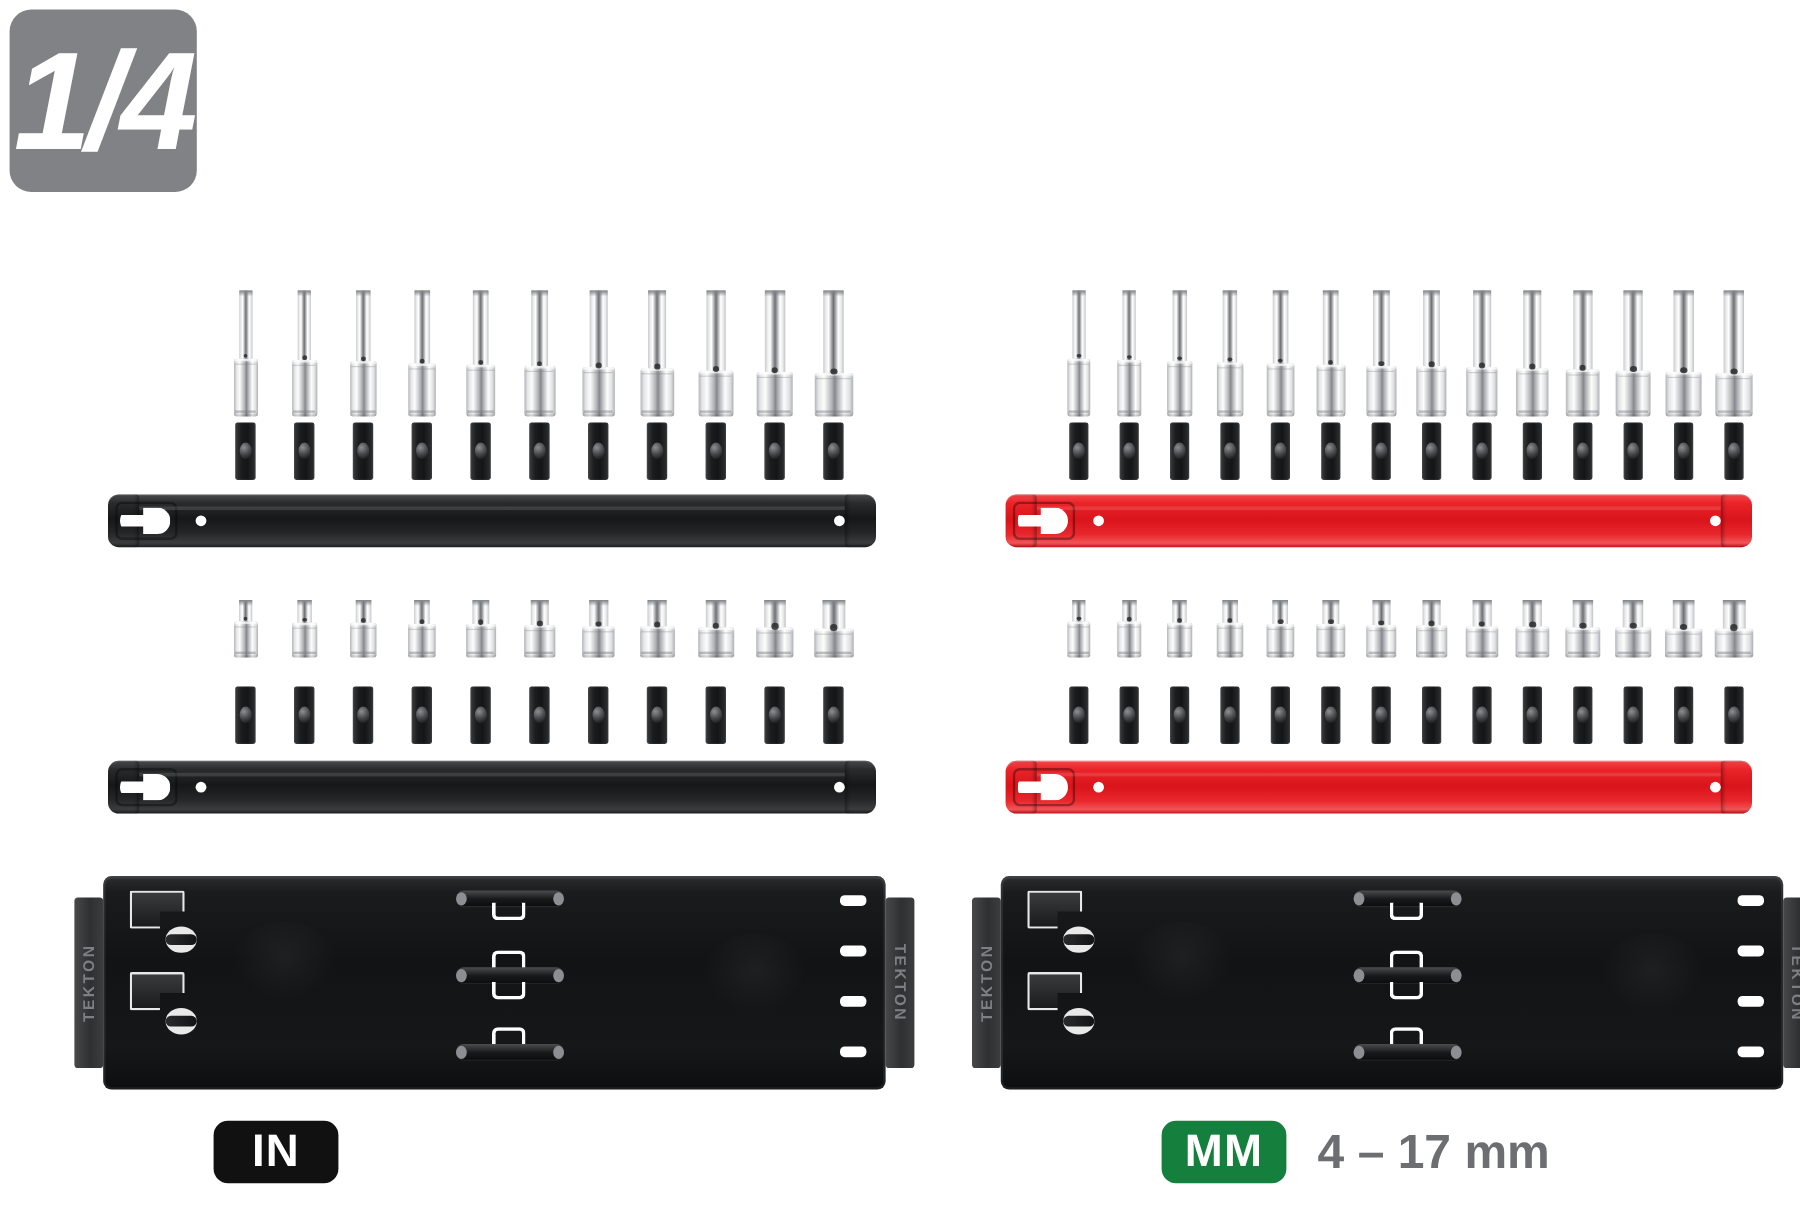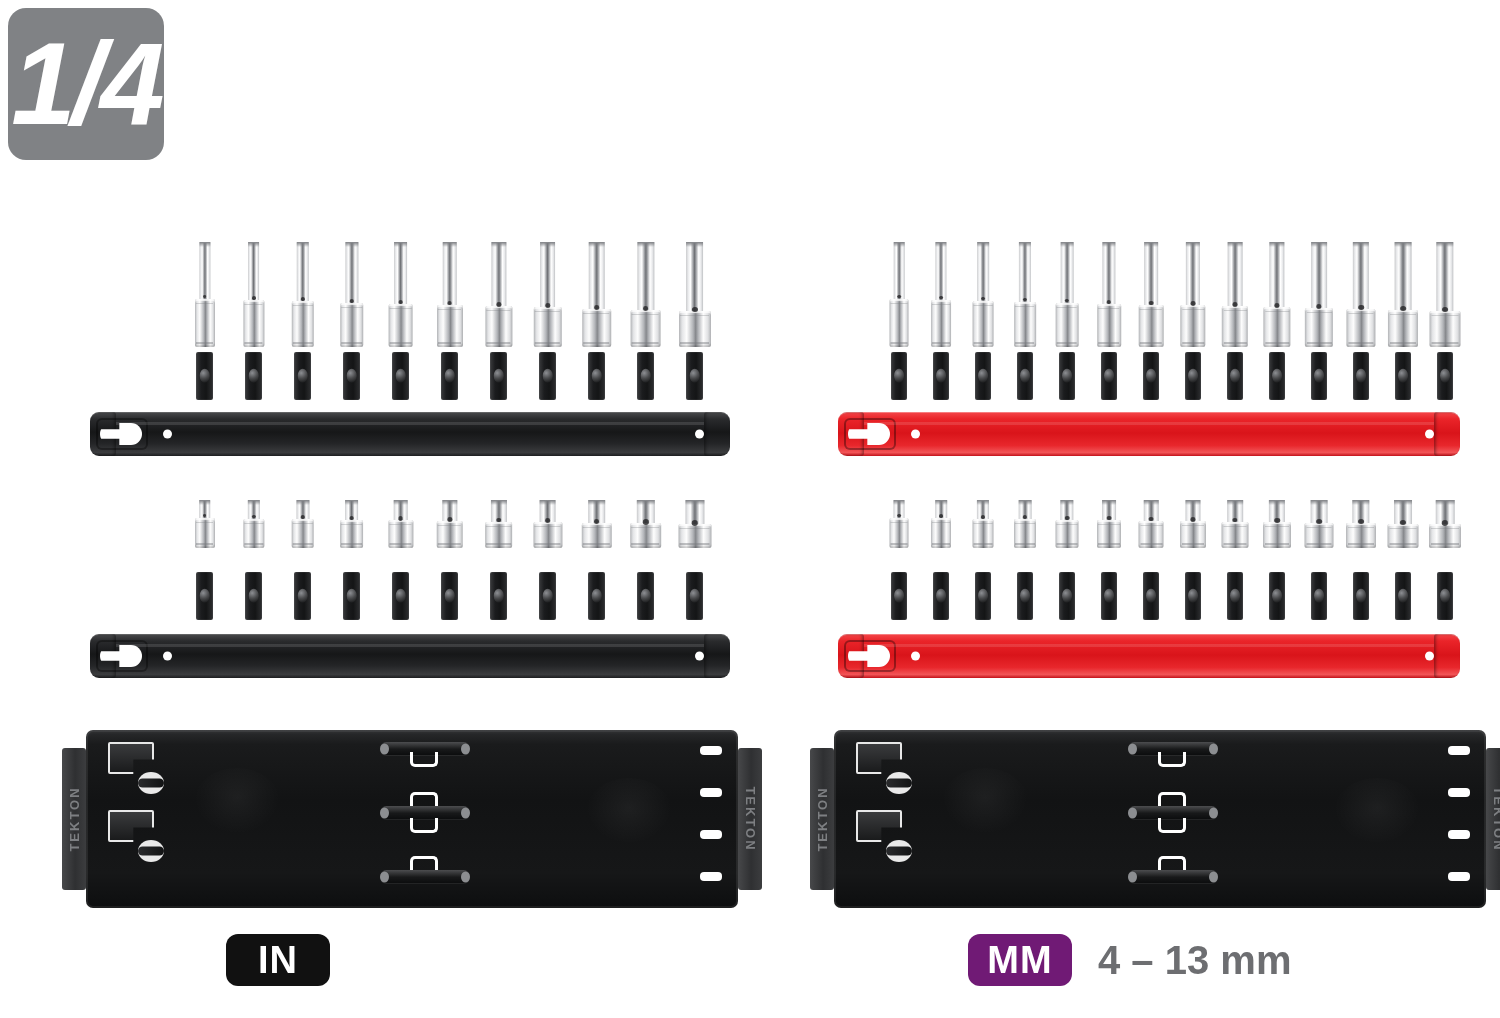--- a/index.html
+++ b/index.html
@@ -776,21 +776,21 @@
       <div class="tray-bar" style="left:294px; top:140px; width:90px;"></div>
 
       <div class="tray-slot" style="right:16px; top:16px;"></div>
       <div class="tray-slot" style="right:16px; top:58px;"></div>
       <div class="tray-slot" style="right:16px; top:100px;"></div>
       <div class="tray-slot" style="right:16px; top:142px;"></div>
     </div>
   </div>
 
   <div class="footer-label" style="left:178px; top:934px;">
-    <div class="unit-badge" id="in-badge" style="background: rgb(17, 17, 17); margin-left: 48px;">IN</div>
+    <div class="unit-badge" id="in-badge" style="background: rgb(17, 17, 17);">IN</div>
   </div>
 
   <div class="footer-label" style="left:968px; top:934px;">
-    <div class="unit-badge" id="mm-badge" style="background: #701a75;">MM</div>
-    <div class="range-text">4 – 13 mm</div>
+    <div class="unit-badge" id="mm-badge" style="background: #15803d;">MM</div>
+    <div class="range-text">4 – 17 mm</div>
   </div>
 
 </div>
 
 </body></html>

